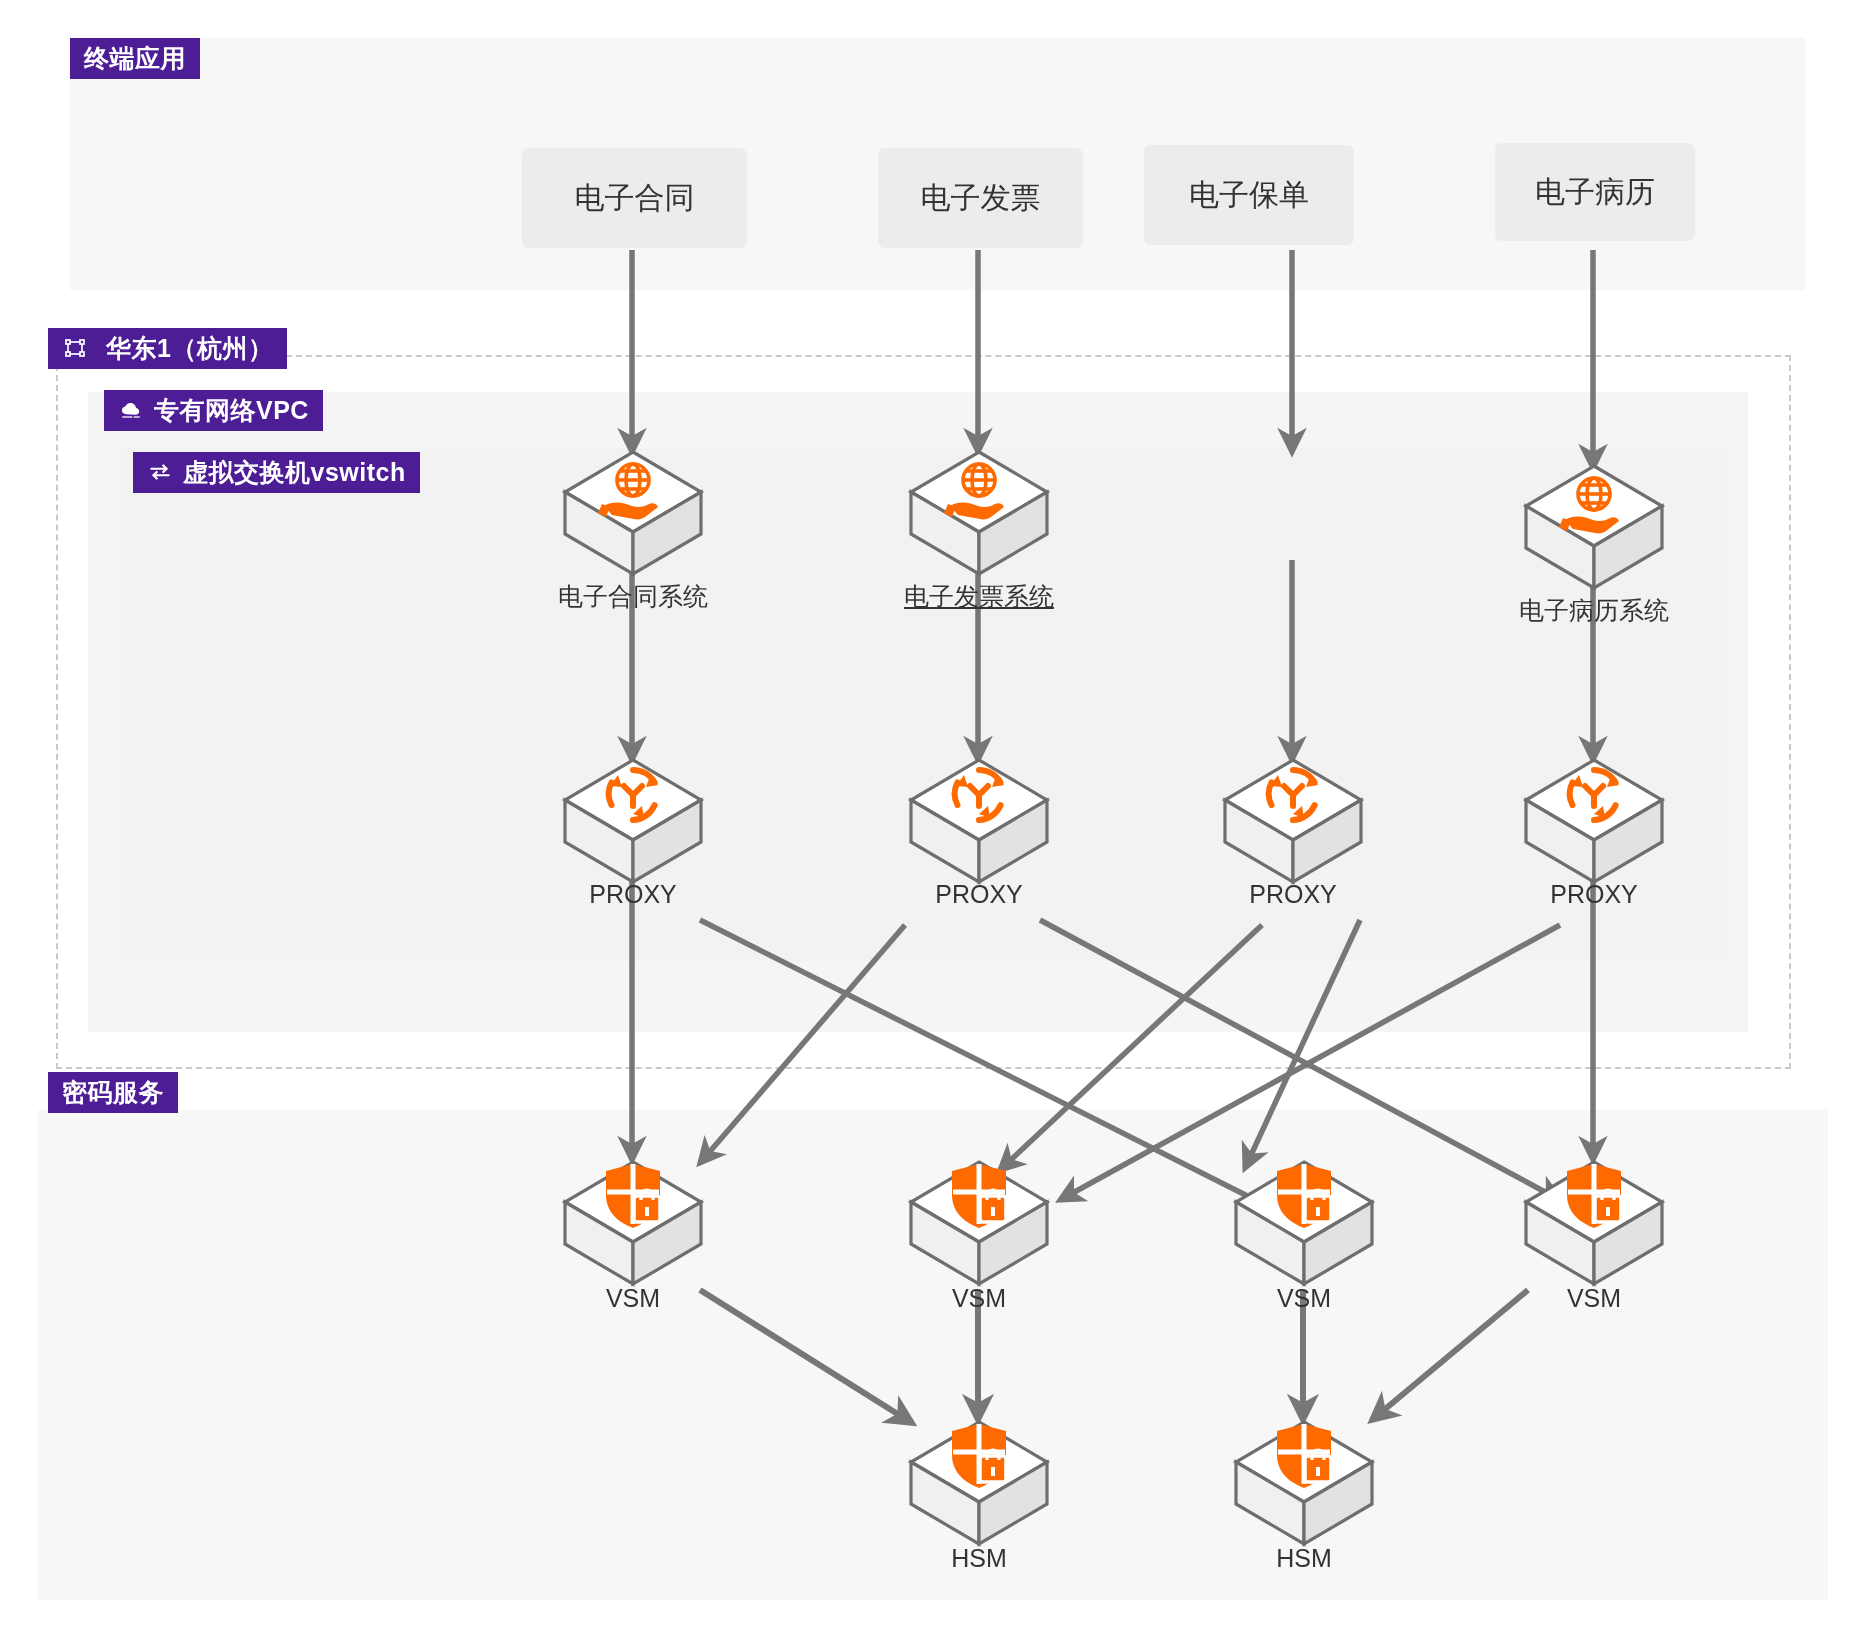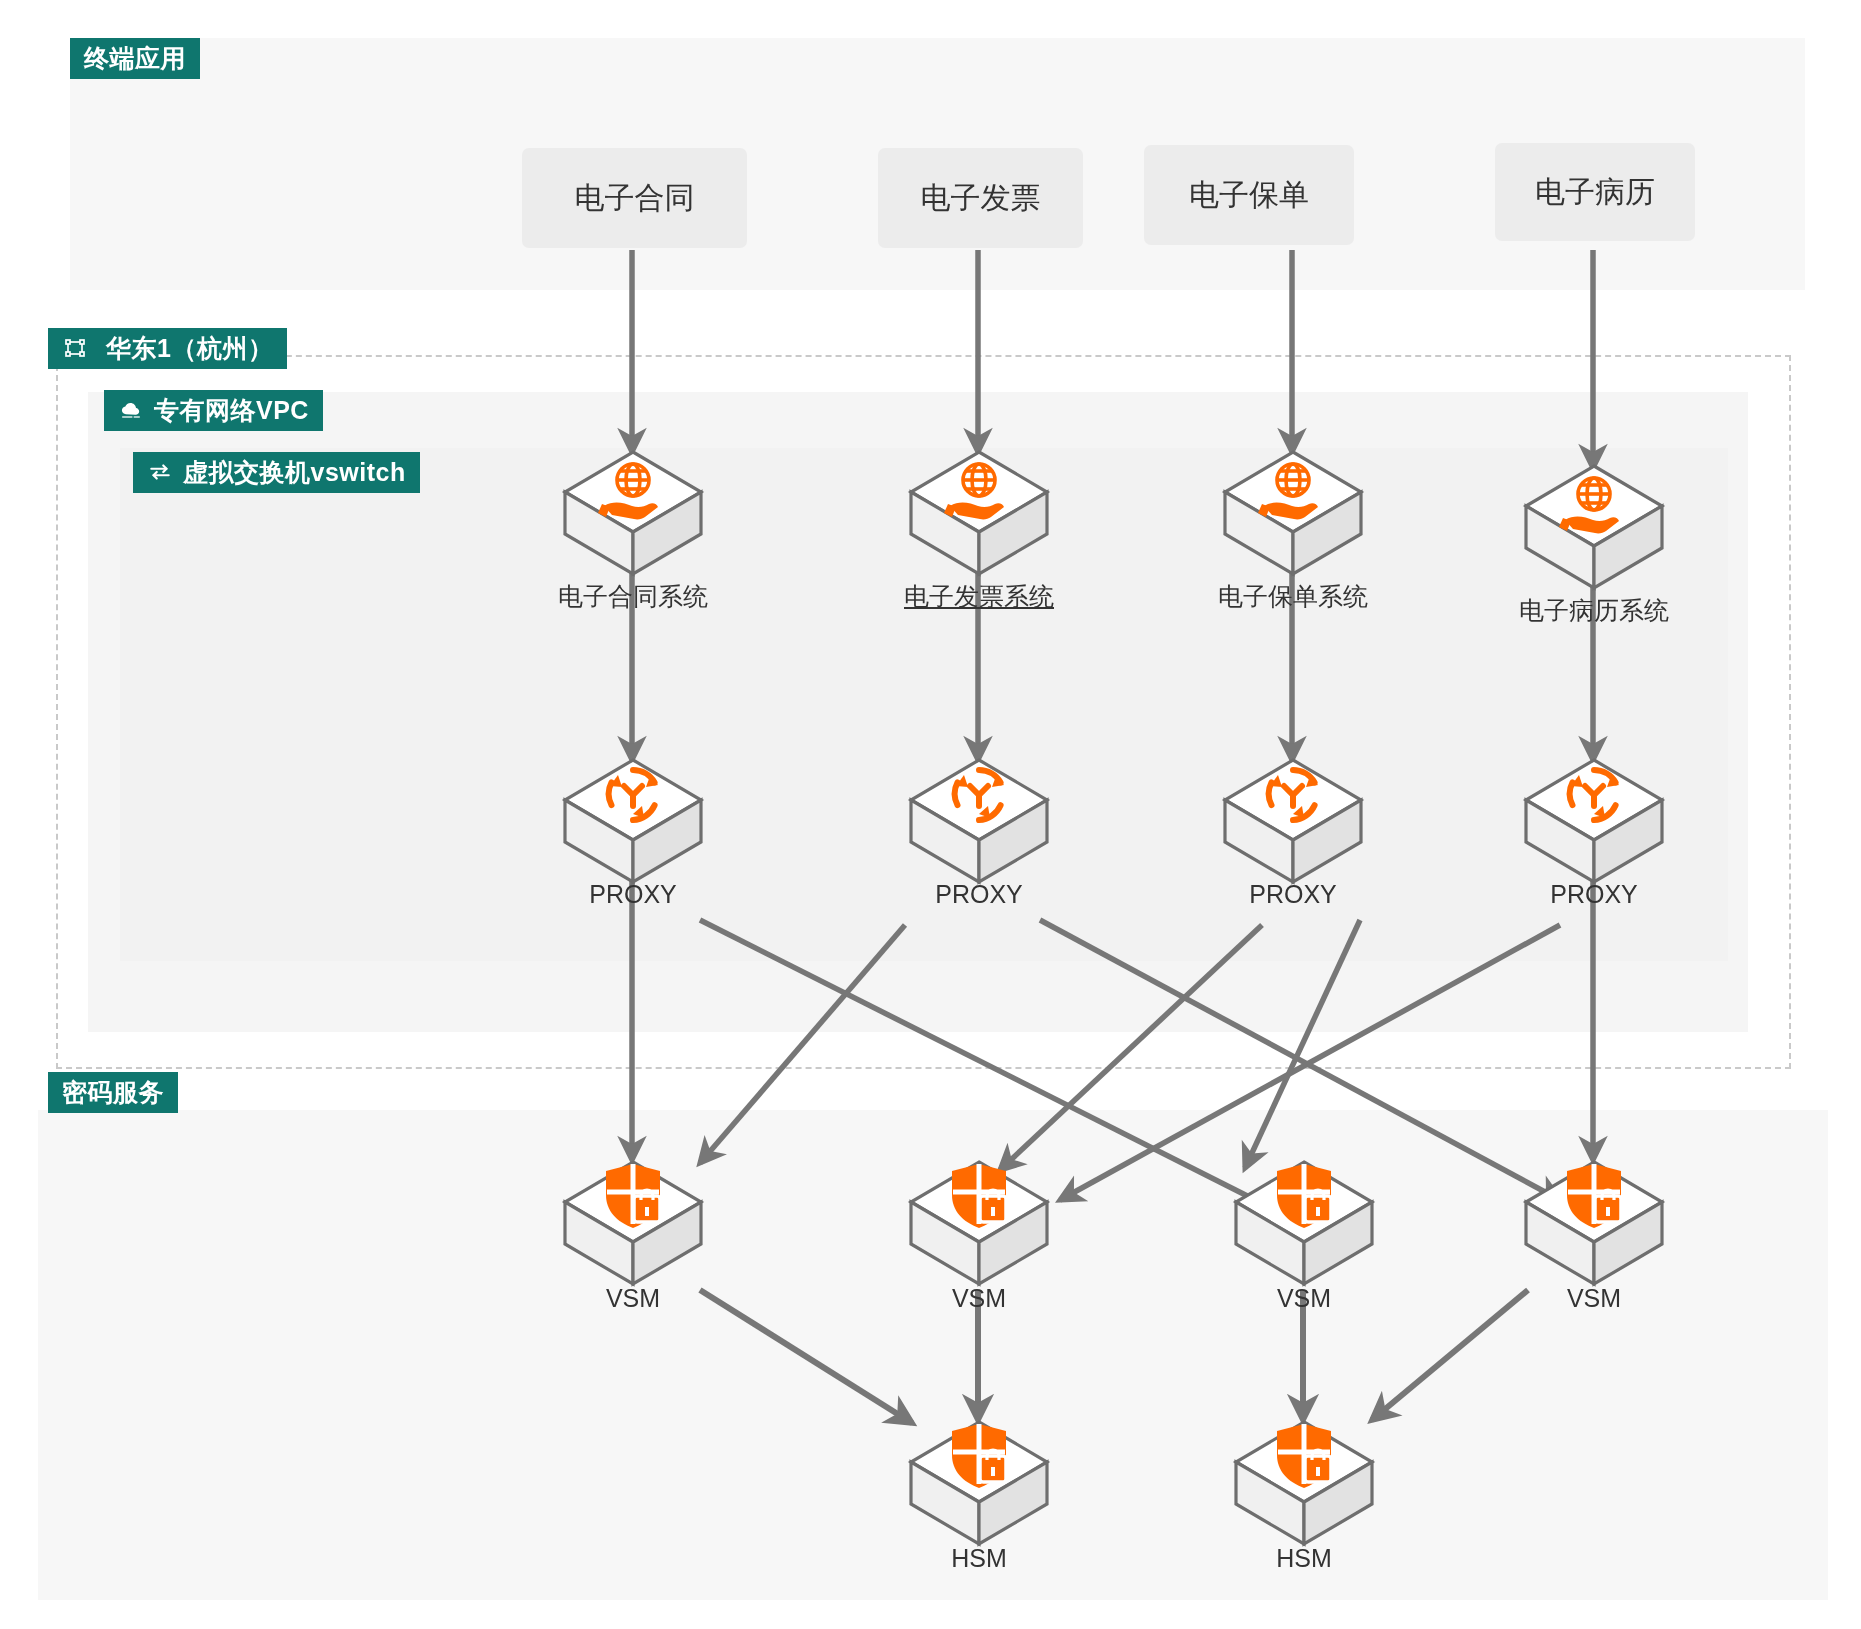--- a/index.html
+++ b/index.html
@@ -8,21 +8,21 @@
 
   
   .panel{position:absolute;}
   .panel-app{background:#f7f7f7;}
   .panel-region{border:2px dashed #c9c9c9;background:transparent;}
   .panel-vpc{background:#f5f5f5;}
   .panel-vsw{background:#f2f2f2;}
   .panel-crypto{background:#f7f7f7;}
 
   
-  .tag{position:absolute;background:#0f766e;color:#fff;font-weight:bold;
+  .tag{position:absolute;background:#4c1d95;color:#fff;font-weight:bold;
        display:flex;align-items:center;gap:10px;padding:6px 14px;
        font-size:25px;line-height:1.15;white-space:nowrap;letter-spacing:.5px;z-index:40;}
   .tag .glyph{display:inline-flex;align-items:center;justify-content:center;width:26px;height:26px;flex:0 0 26px;}
   .tag .glyph svg{display:block;}
 
   
   #edges{position:absolute;left:0;top:0;width:1861px;height:1629px;z-index:20;pointer-events:none;}
 
   
   .appbox{position:absolute;background:#ececec;border-radius:7px;
@@ -194,65 +194,42 @@
           <line x1="26" y1="11" x2="52" y2="11"></line>
           <line x1="26" y1="29" x2="52" y2="29"></line>
         </g>
         <path fill="#ff6a00" d="M10 46c10-6 20-3 28 0 6 2 12 1 17-2 4-2 8 0 9 3l-13 10c-3 2-7 3-11 2L18 55z"></path>
         <path fill="#ff6a00" d="M8 44l8 3-4 10-8-4z"></path>
       </svg>
     </div>
     <div class="lbl" style="top:132px;text-decoration:underline;">电子发票系统</div>
   </div>
 
-  <div class="node" style="left:1220px; top:448px;">
+
+  <div class="node" style="left:1521px; top:462px;">
     <div class="cube">
       <svg width="146" height="130" viewBox="0 0 146 130">
         <polygon points="73,4 141,44 73,84 5,44" fill="#ffffff" stroke="#6e6e6e" stroke-width="3.2"></polygon>
         <polygon points="5,44 73,84 73,126 5,86" fill="#f0f0f0" stroke="#6e6e6e" stroke-width="3.2"></polygon>
         <polygon points="141,44 141,86 73,126 73,84" fill="#e2e2e2" stroke="#6e6e6e" stroke-width="3.2"></polygon>
       </svg>
     </div>
     <div class="ico" style="top:12px;">
       <svg width="78" height="66" viewBox="0 0 78 66">
         <g fill="none" stroke="#ff6a00" stroke-width="3.6">
           <circle cx="39" cy="20" r="16"></circle>
           <ellipse cx="39" cy="20" rx="7" ry="16"></ellipse>
           <line x1="23" y1="20" x2="55" y2="20"></line>
           <line x1="26" y1="11" x2="52" y2="11"></line>
           <line x1="26" y1="29" x2="52" y2="29"></line>
         </g>
         <path fill="#ff6a00" d="M10 46c10-6 20-3 28 0 6 2 12 1 17-2 4-2 8 0 9 3l-13 10c-3 2-7 3-11 2L18 55z"></path>
         <path fill="#ff6a00" d="M8 44l8 3-4 10-8-4z"></path>
       </svg>
     </div>
-    <div class="lbl" style="top:132px;">电子保单系统</div>
-  </div>
-
-  <div class="node" style="left:1521px; top:462px;">
-    <div class="cube">
-      <svg width="146" height="130" viewBox="0 0 146 130">
-        <polygon points="73,4 141,44 73,84 5,44" fill="#ffffff" stroke="#6e6e6e" stroke-width="3.2"></polygon>
-        <polygon points="5,44 73,84 73,126 5,86" fill="#f0f0f0" stroke="#6e6e6e" stroke-width="3.2"></polygon>
-        <polygon points="141,44 141,86 73,126 73,84" fill="#e2e2e2" stroke="#6e6e6e" stroke-width="3.2"></polygon>
-      </svg>
-    </div>
-    <div class="ico" style="top:12px;">
-      <svg width="78" height="66" viewBox="0 0 78 66">
-        <g fill="none" stroke="#ff6a00" stroke-width="3.6">
-          <circle cx="39" cy="20" r="16"></circle>
-          <ellipse cx="39" cy="20" rx="7" ry="16"></ellipse>
-          <line x1="23" y1="20" x2="55" y2="20"></line>
-          <line x1="26" y1="11" x2="52" y2="11"></line>
-          <line x1="26" y1="29" x2="52" y2="29"></line>
-        </g>
-        <path fill="#ff6a00" d="M10 46c10-6 20-3 28 0 6 2 12 1 17-2 4-2 8 0 9 3l-13 10c-3 2-7 3-11 2L18 55z"></path>
-        <path fill="#ff6a00" d="M8 44l8 3-4 10-8-4z"></path>
-      </svg>
-    </div>
     <div class="lbl" style="top:132px;">电子病历系统</div>
   </div>
 
   <div class="node" style="left:560px; top:756px;">
     <div class="cube">
       <svg width="146" height="130" viewBox="0 0 146 130">
         <polygon points="73,4 141,44 73,84 5,44" fill="#ffffff" stroke="#6e6e6e" stroke-width="3.2"></polygon>
         <polygon points="5,44 73,84 73,126 5,86" fill="#f0f0f0" stroke="#6e6e6e" stroke-width="3.2"></polygon>
         <polygon points="141,44 141,86 73,126 73,84" fill="#e2e2e2" stroke="#6e6e6e" stroke-width="3.2"></polygon>
       </svg>

